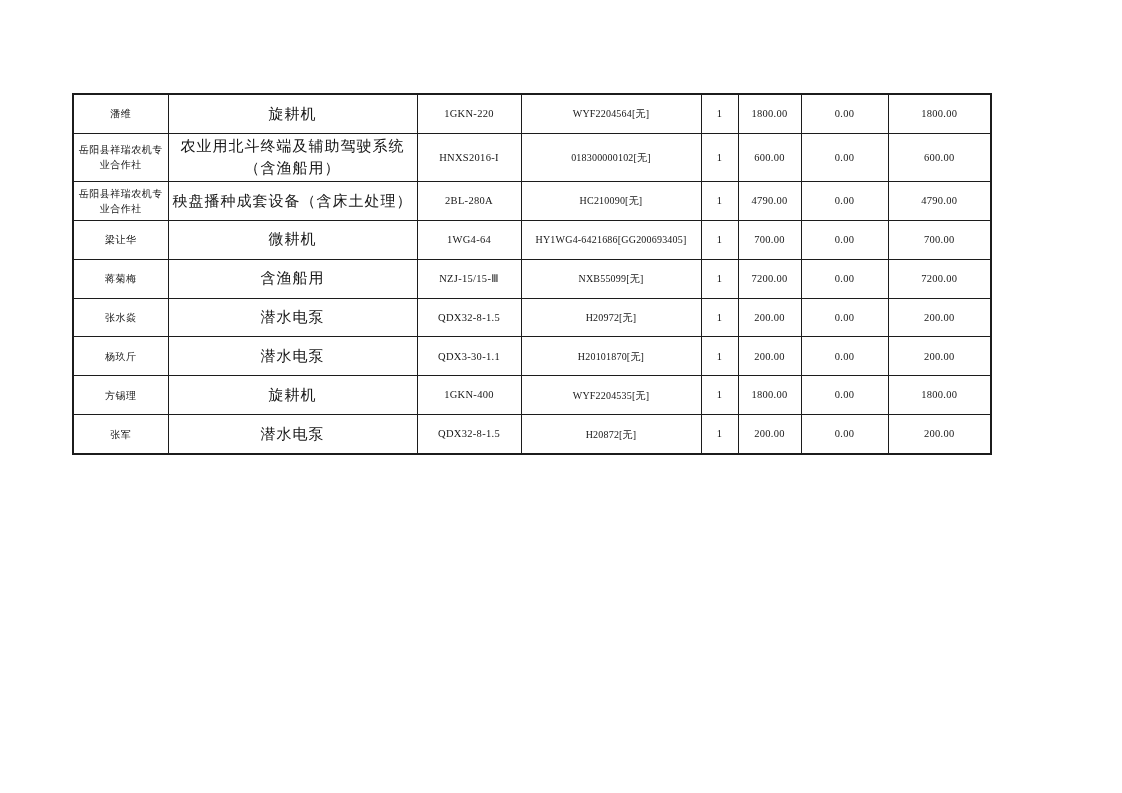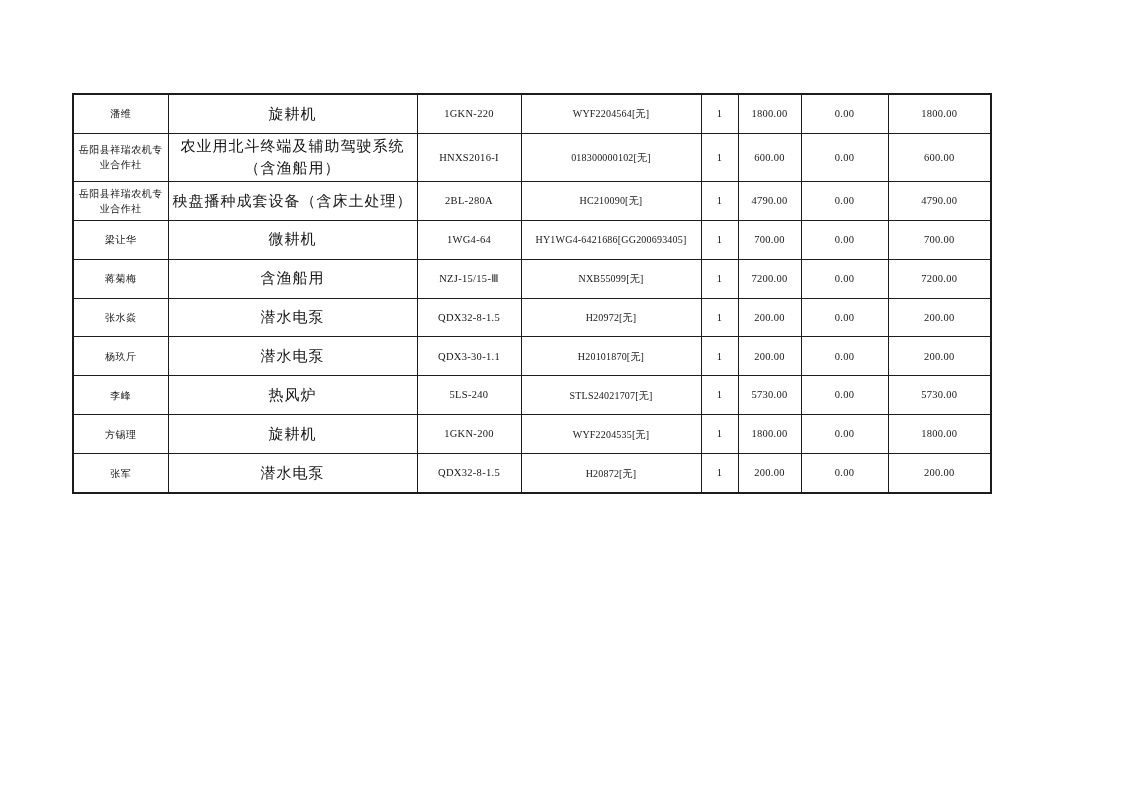--- a/index.html
+++ b/index.html
@@ -139,33 +139,23 @@
           <td class="c0">杨玖斤</td>
           <td class="c1">潜水电泵</td>
           <td class="c2">QDX3-30-1.1</td>
           <td class="c3">H20101870[无]</td>
           <td class="c4">1</td>
           <td class="c5">200.00</td>
           <td class="c6">0.00</td>
           <td class="c7">200.00</td>
         </tr>
         <tr>
-          <td class="c0">李峰</td>
-          <td class="c1">热风炉</td>
-          <td class="c2">5LS-240</td>
-          <td class="c3">STLS24021707[无]</td>
-          <td class="c4">1</td>
-          <td class="c5">5730.00</td>
-          <td class="c6">0.00</td>
-          <td class="c7">5730.00</td>
-        </tr>
-        <tr>
           <td class="c0">方锡理</td>
           <td class="c1">旋耕机</td>
-          <td class="c2">1GKN-200</td>
+          <td class="c2">1GKN-400</td>
           <td class="c3">WYF2204535[无]</td>
           <td class="c4">1</td>
           <td class="c5">1800.00</td>
           <td class="c6">0.00</td>
           <td class="c7">1800.00</td>
         </tr>
         <tr>
           <td class="c0">张军</td>
           <td class="c1">潜水电泵</td>
           <td class="c2">QDX32-8-1.5</td>

